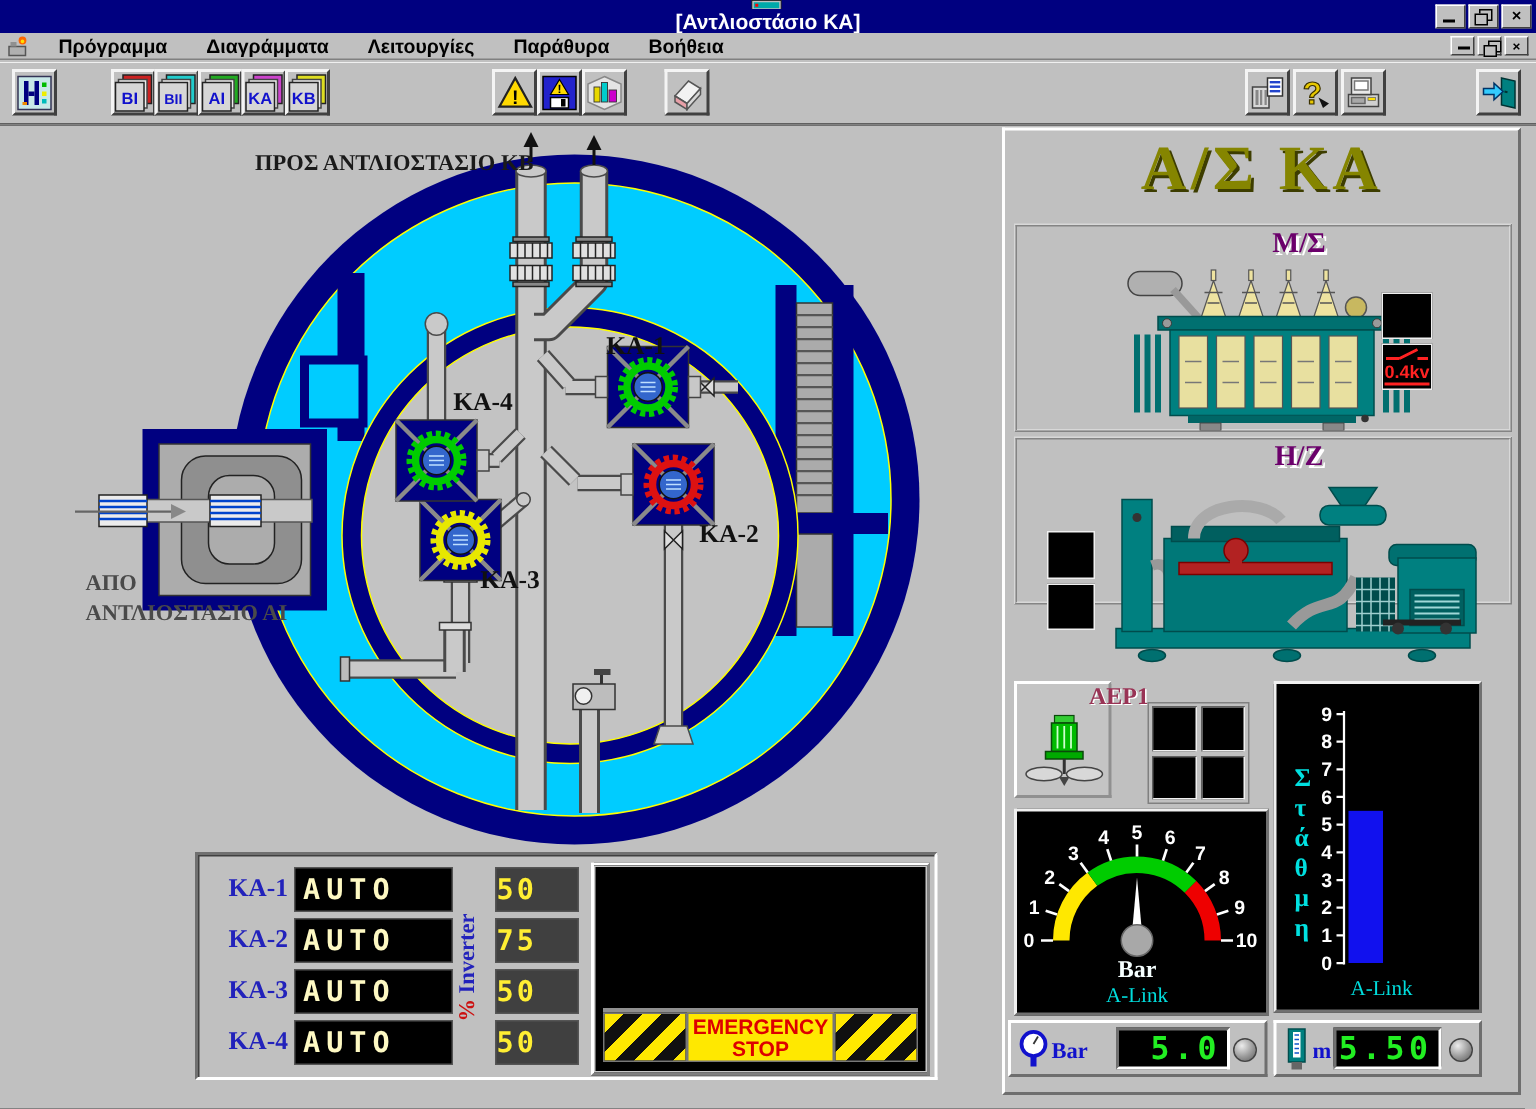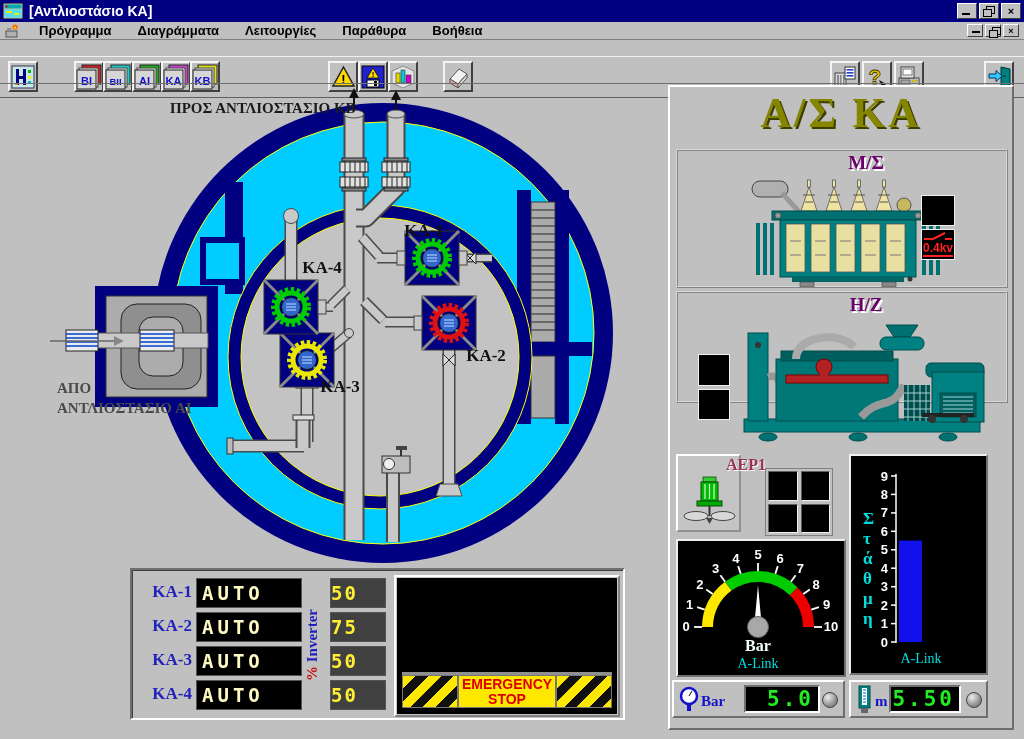--- a/index.html
+++ b/index.html
@@ -3,34 +3,34 @@
 <meta charset="utf-8">
 <style>
   html,body{margin:0;padding:0;background:#555;}
   *{box-sizing:border-box;}
   #screen{position:relative;width:1024px;height:739px;background:#C0C0C0;overflow:hidden;
     font-family:"Liberation Sans",sans-serif;}
   .serif{font-family:"Liberation Serif",serif;}
 
   
   #titlebar{position:absolute;left:0;top:0;width:1024px;height:22px;background:#000080;
-    display:flex;align-items:center;color:#fff;font-weight:bold;font-size:14px;}
+    display:flex;align-items:center;color:#fff;font-weight:bold;font-size:14px;flex-direction:column;}
   #titlebar .ticon{margin:0 6px 0 3px;}
   .wc-group{position:absolute;top:3px;right:3px;display:flex;gap:2px;}
   .wc{width:20px;height:16px;background:#C0C0C0;border:1px solid;border-color:#fff #404040 #404040 #fff;
     display:flex;align-items:center;justify-content:center;font-size:11px;font-weight:bold;color:#000;
     position:relative;}
   .wc.small{width:16px;height:13px;font-size:9px;}
   .g-min::after{content:"";position:absolute;left:4px;bottom:3px;width:8px;height:2px;background:#000;}
   .g-res::before{content:"";position:absolute;left:6px;top:2px;width:7px;height:6px;border:1px solid #000;background:#C0C0C0;}
   .g-res::after{content:"";position:absolute;left:3px;top:5px;width:7px;height:6px;border:1px solid #000;background:#C0C0C0;}
   #menubar{position:absolute;left:0;top:22px;width:1024px;height:18px;background:#C0C0C0;
     display:flex;align-items:center;font-size:13px;font-weight:bold;color:#000;border-bottom:1px solid #808080;}
   #menubar .mitem{padding:16px 13px;cursor:default;}
-  #toolbar{position:absolute;left:0;top:56px;width:1024px;height:42px;background:#C0C0C0;
+  #toolbar{position:absolute;left:0;top:41px;width:1024px;height:42px;background:#C0C0C0;
     border-bottom:1px solid #606060;box-shadow:inset 0 1px 0 #f0f0f0;}
   .tbtn{position:absolute;top:5px;width:30px;height:31px;background:#C0C0C0;
     border:2px solid;border-color:#f4f4f4 #404040 #404040 #f4f4f4;
     display:flex;align-items:center;justify-content:center;padding:0;}
 
   
   #client-topline{position:absolute;left:0;top:83px;width:1024px;height:1px;background:#707070;}
 
   
   #pump-panel{position:absolute;left:130px;top:568px;width:495px;height:152px;background:#C0C0C0;

